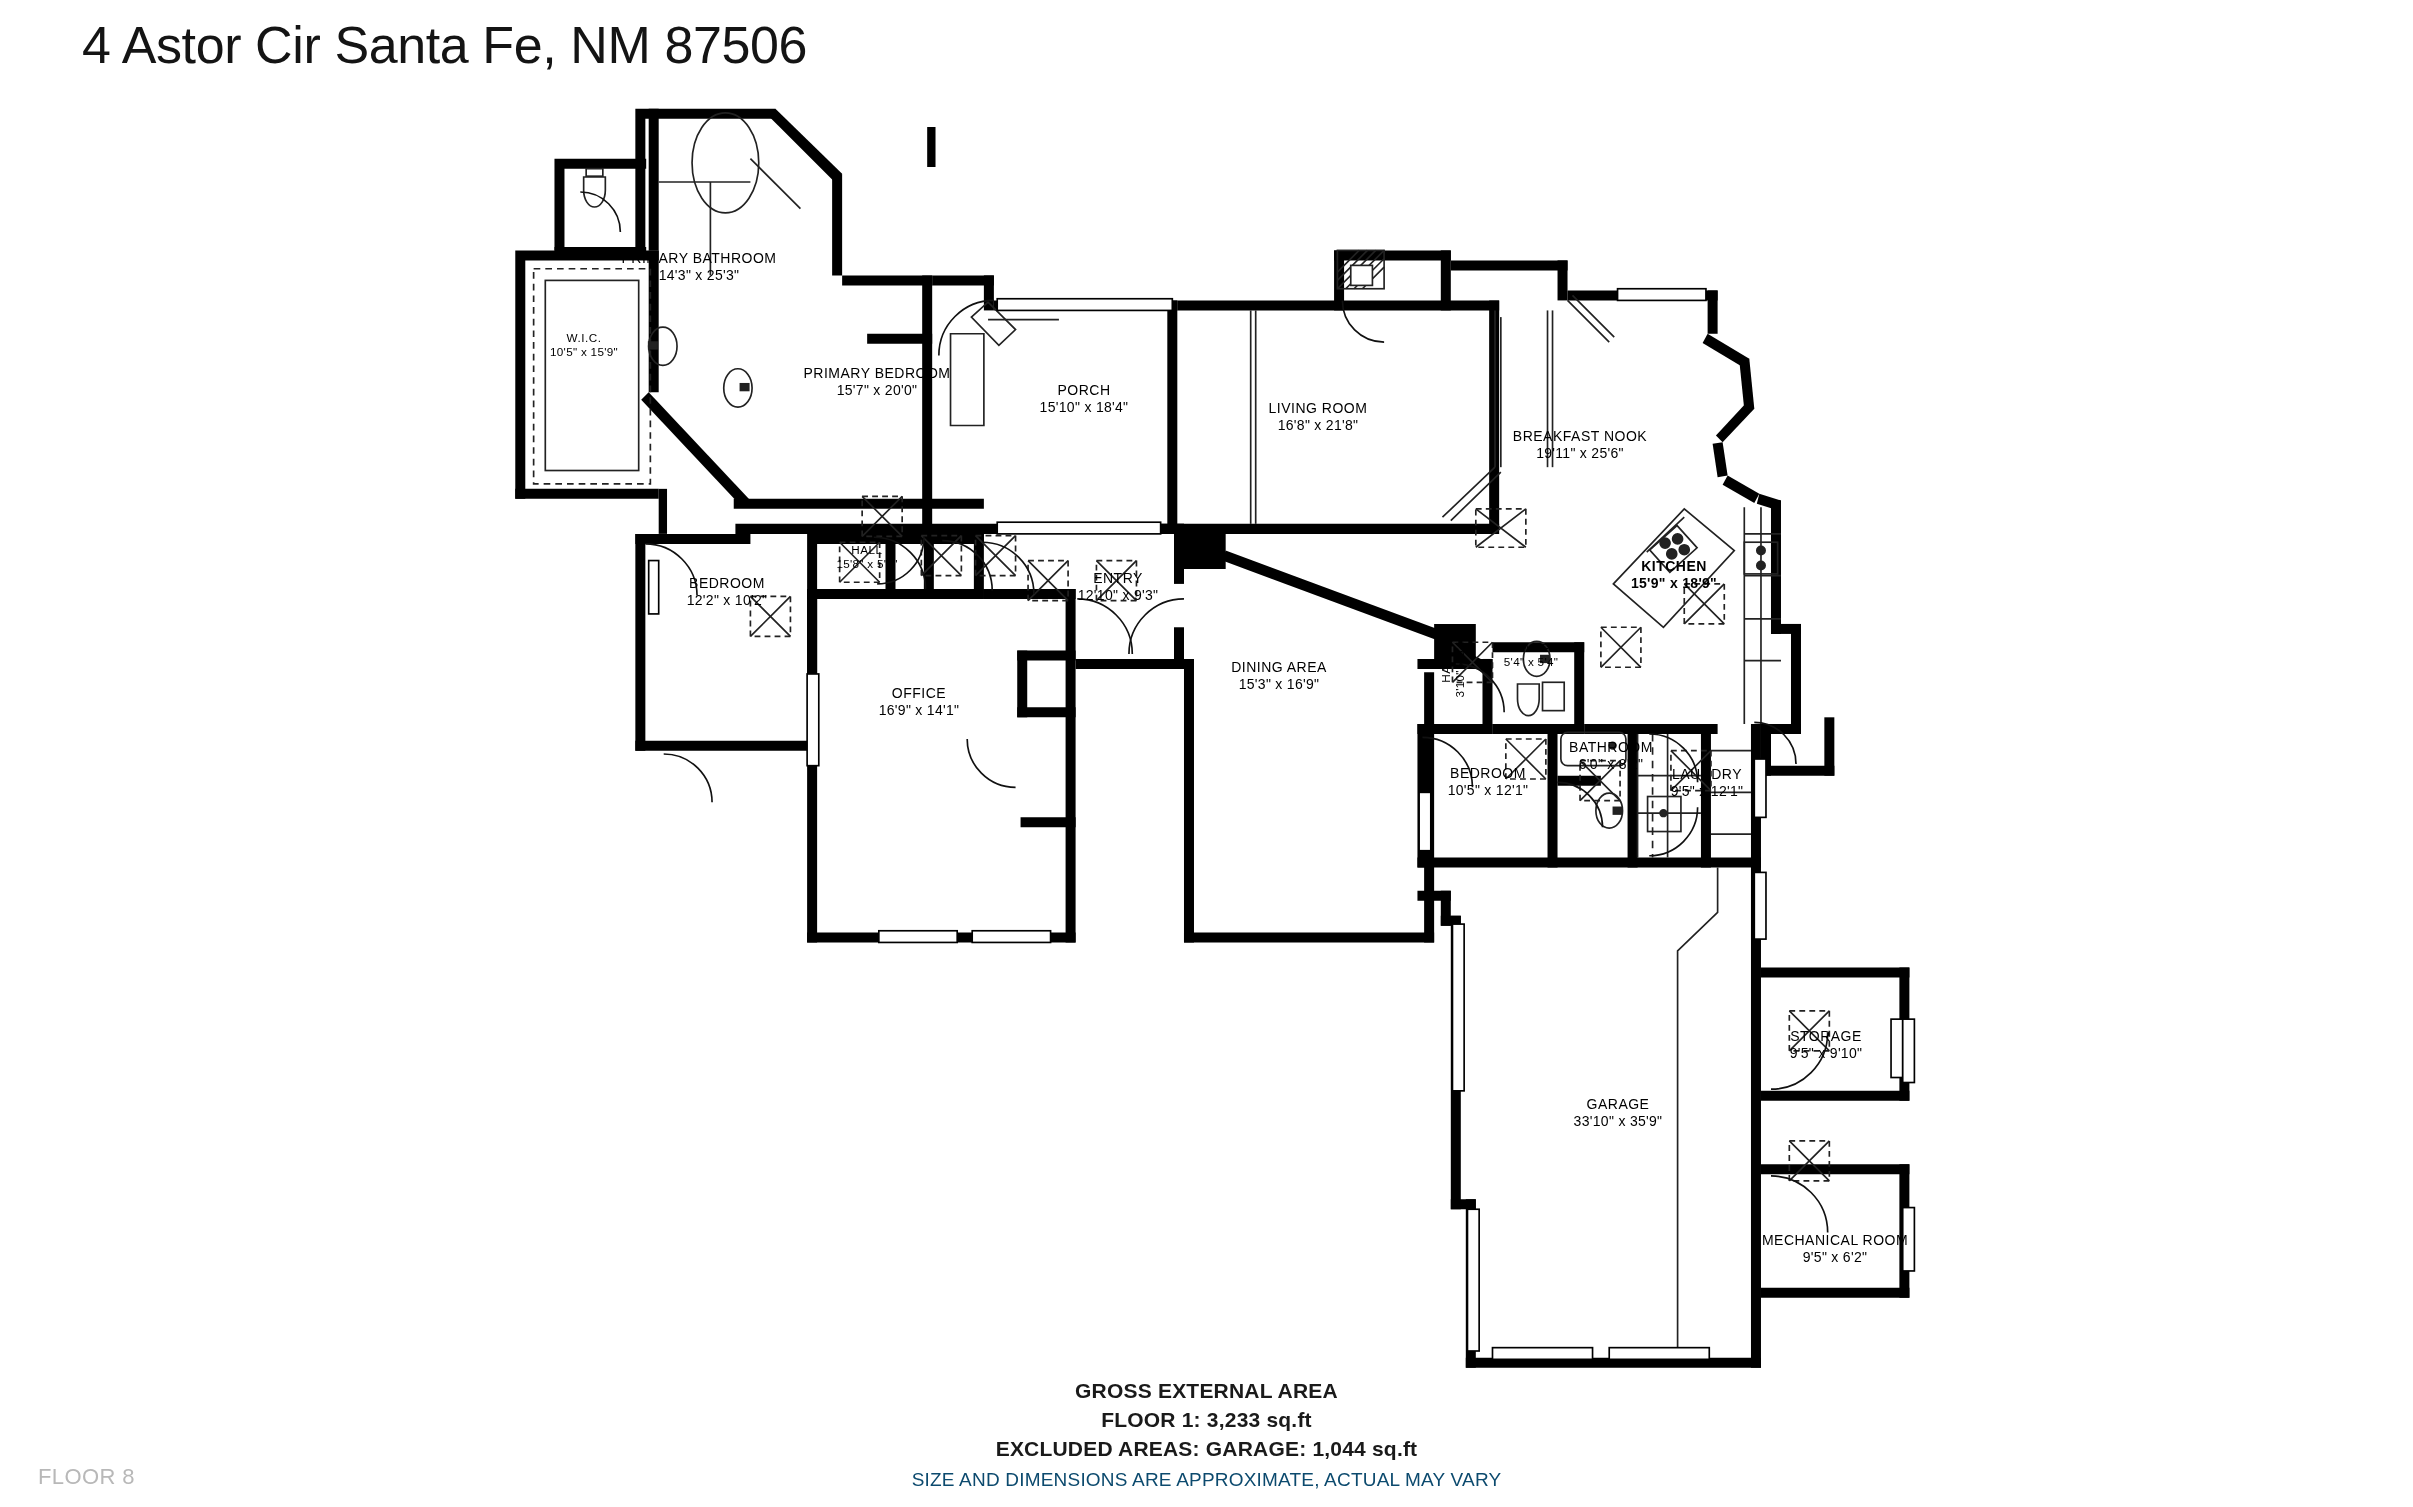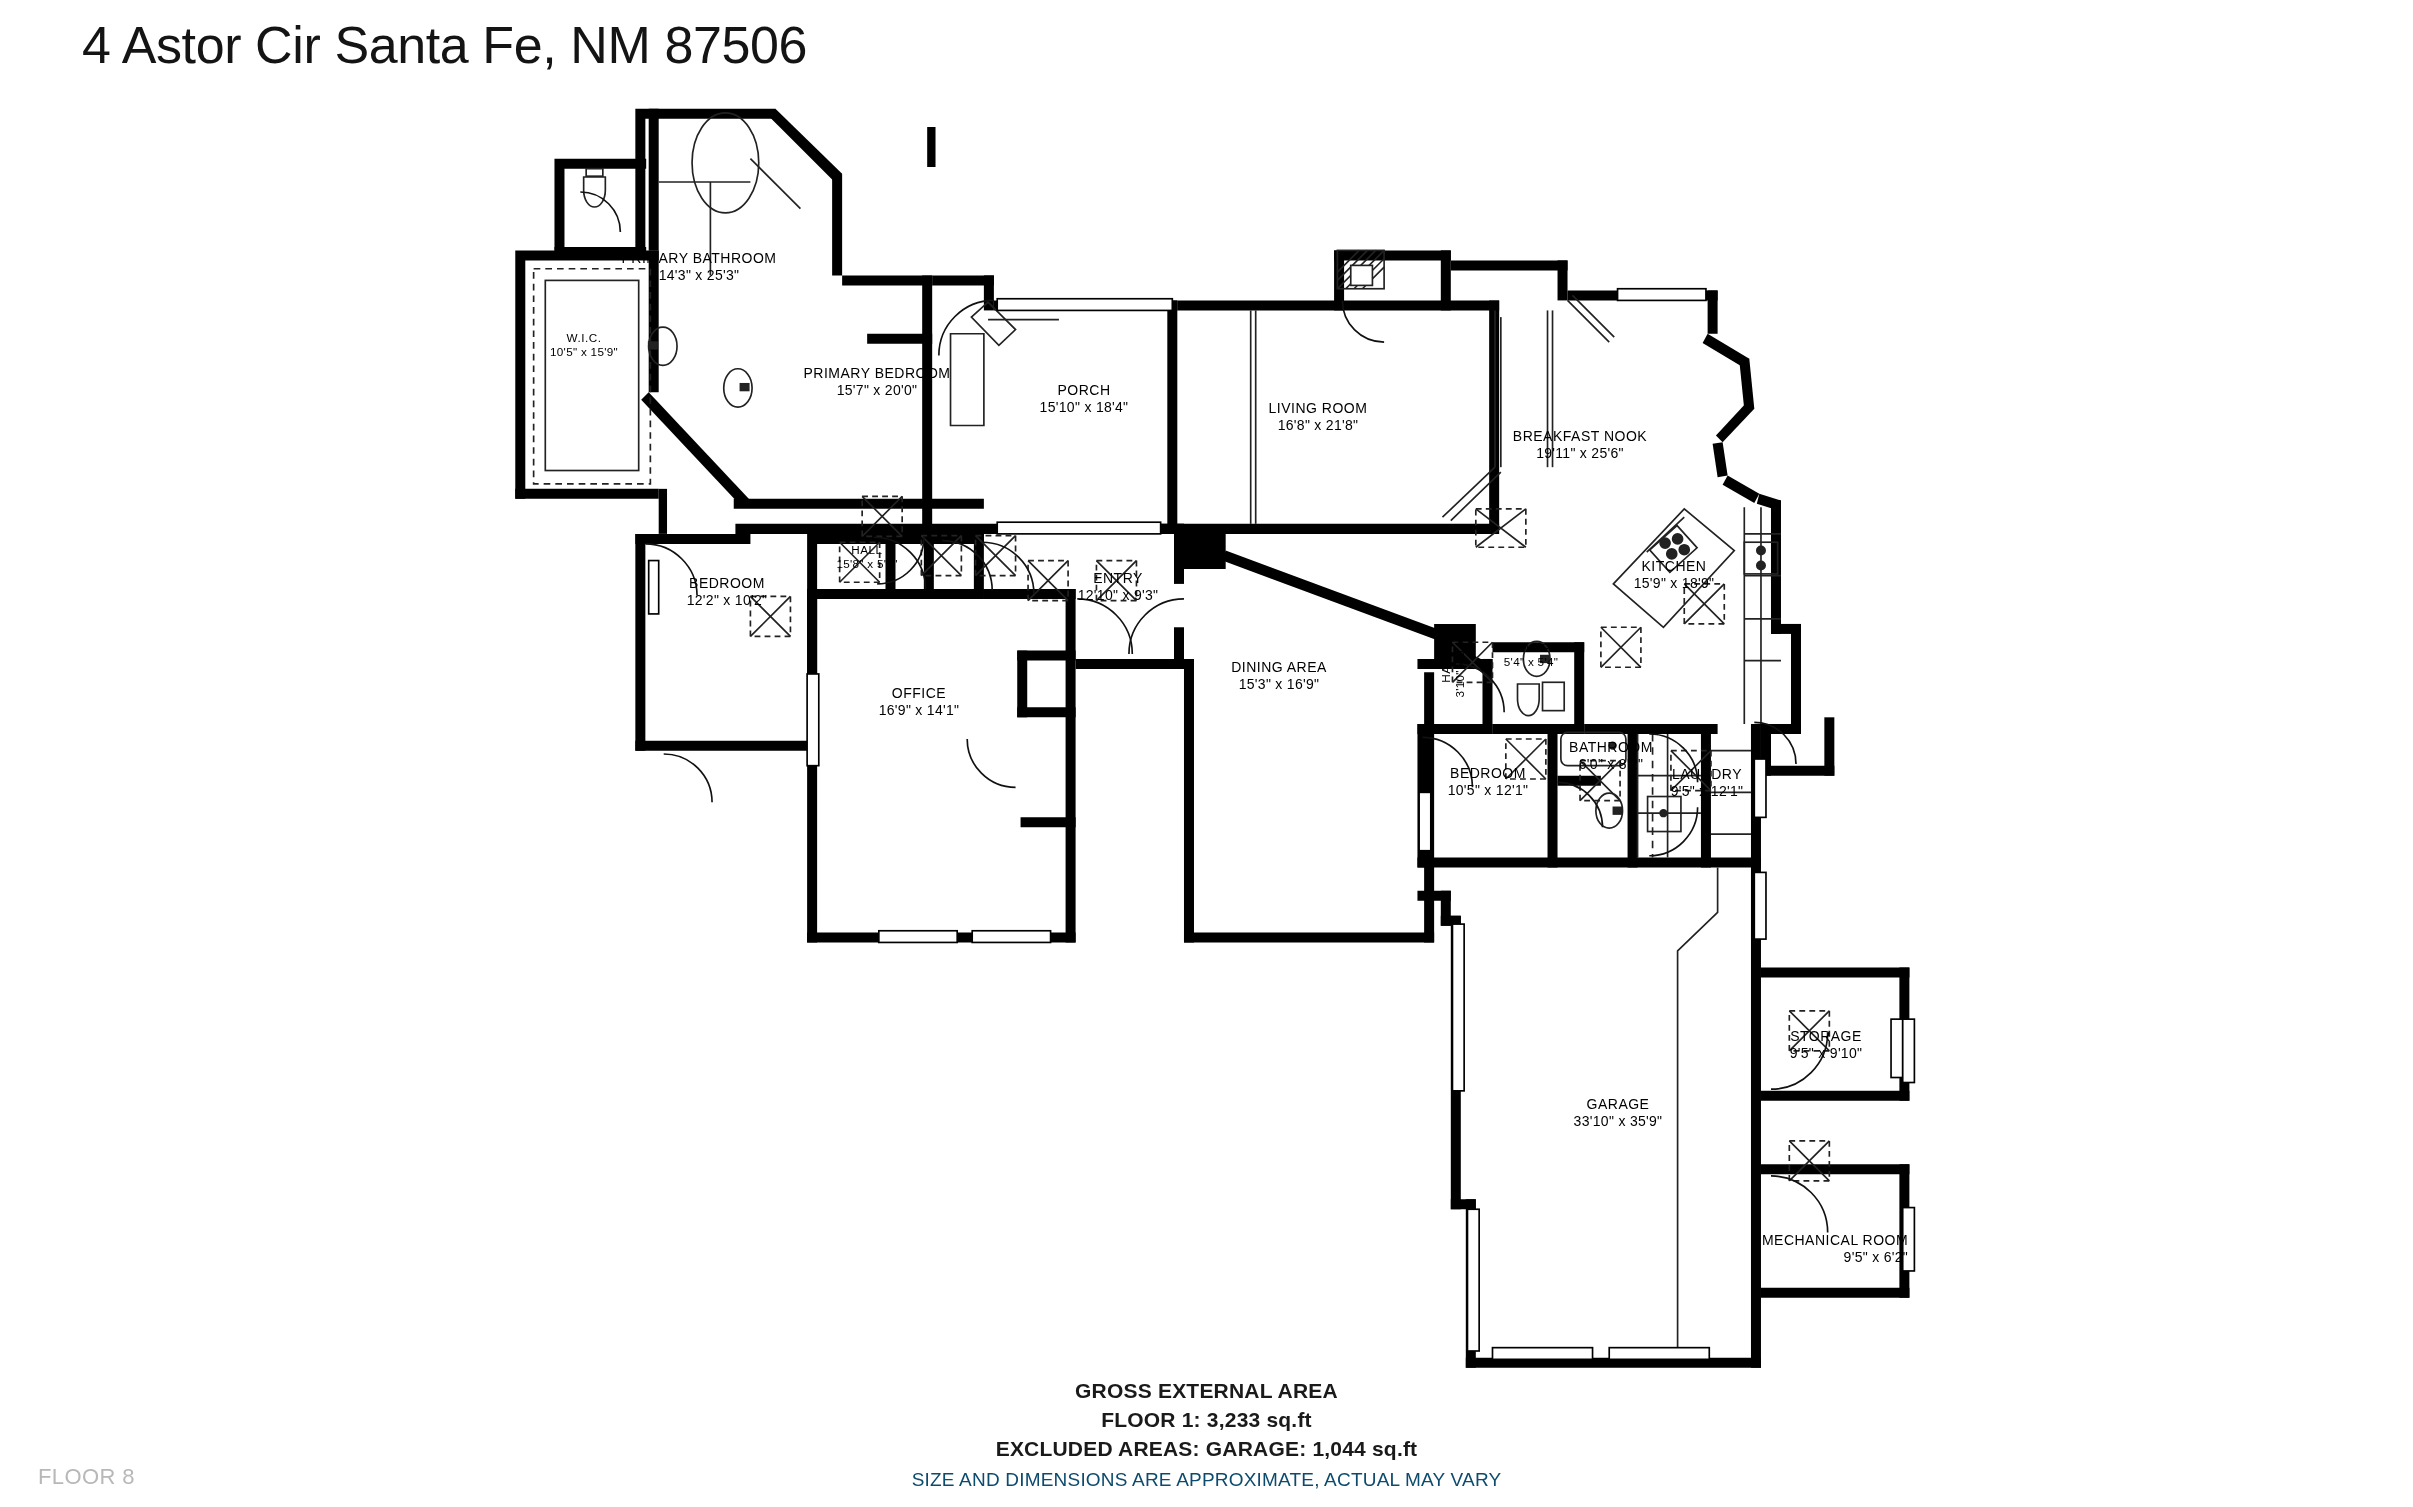--- a/index.html
+++ b/index.html
@@ -380,21 +380,21 @@
       <span class="rdim">15'10" x 18'4"</span>
     </div>
     <div class="rlabel" style="left: 1318px; top: 417px;">
       <span class="rname">LIVING ROOM</span>
       <span class="rdim">16'8" x 21'8"</span>
     </div>
     <div class="rlabel" style="left: 1580px; top: 445px;">
       <span class="rname">BREAKFAST NOOK</span>
       <span class="rdim">19'11" x 25'6"</span>
     </div>
-    <div class="rlabel" style="left: 1674px; top: 575px;">
+    <div class="rlabel" style="left: 1674px; top: 575px; font-weight: bold;">
       <span class="rname">KITCHEN</span>
       <span class="rdim">15'9" x 18'9"</span>
     </div>
     <div class="rlabel" style="left: 727px; top: 592px;">
       <span class="rname">BEDROOM</span>
       <span class="rdim">12'2" x 10'2"</span>
     </div>
     <div class="rlabel sm" style="left: 867px; top: 557px;">
       <span class="rname">HALL</span>
       <span class="rdim">15'8" x 5'1"</span>
@@ -432,21 +432,21 @@
       <span class="rdim">9'5" x 12'1"</span>
     </div>
     <div class="rlabel" style="left: 1618px; top: 1113px;">
       <span class="rname">GARAGE</span>
       <span class="rdim">33'10" x 35'9"</span>
     </div>
     <div class="rlabel" style="left: 1826px; top: 1045px;">
       <span class="rname">STORAGE</span>
       <span class="rdim">9'5" x 9'10"</span>
     </div>
-    <div class="rlabel" style="left: 1835px; top: 1249px; text-align: right;">
+    <div class="rlabel" style="left: 1835px; top: 1249px;">
       <span class="rname">MECHANICAL ROOM</span>
       <span class="rdim">9'5" x 6'2"</span>
     </div>
   </div>
 
 <div id="footer">
   <div class="fline">GROSS EXTERNAL AREA</div>
   <div class="fline">FLOOR 1: 3,233 sq.ft</div>
   <div class="fline">EXCLUDED AREAS: GARAGE: 1,044 sq.ft</div>
   <div class="fdisc">SIZE AND DIMENSIONS ARE APPROXIMATE, ACTUAL MAY VARY</div>

